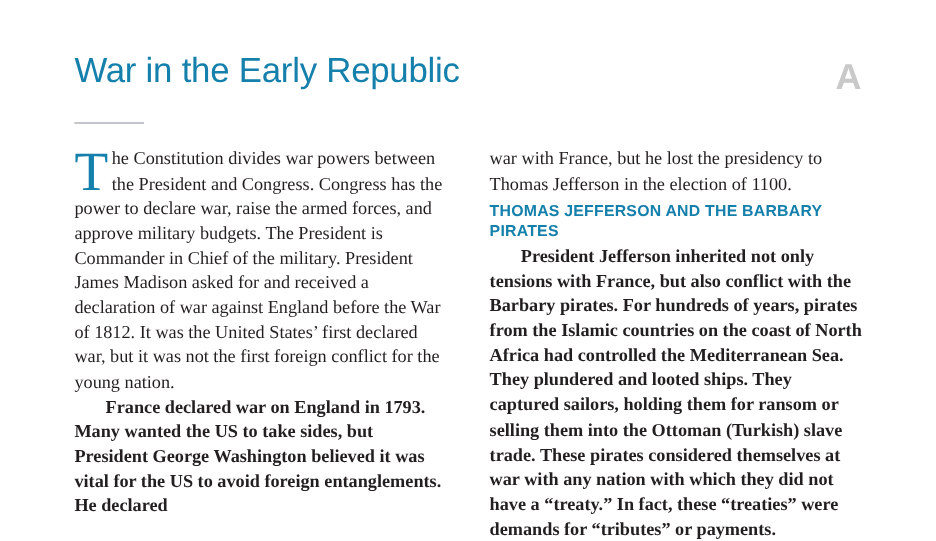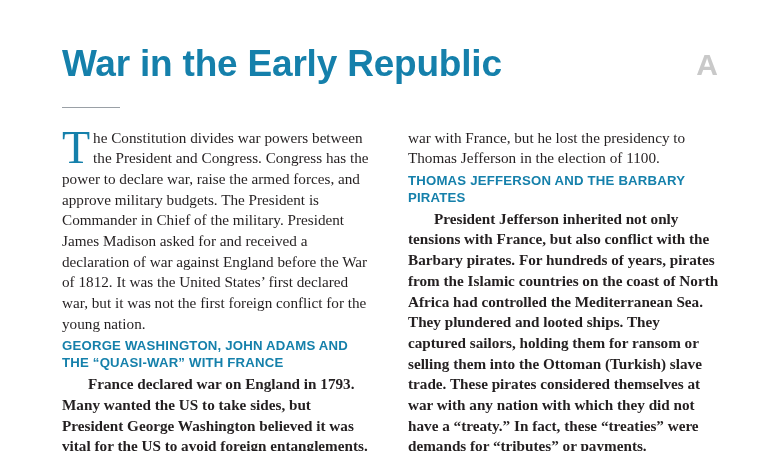--- a/index.html
+++ b/index.html
@@ -21,22 +21,22 @@
     padding: 42px 60px 0 62px;
   }
   .header-row {
     position: relative;
     display: flex;
     align-items: flex-start;
     justify-content: space-between;
   }
   .page-title {
     font-family: "Liberation Sans", sans-serif;
-    font-weight: bold;
-    font-size: 37px;
+    font-weight: normal;
+    font-size: 29px;
     color: #1580ab;
     letter-spacing: -0.2px;
     line-height: 1.1;
     margin: 0;
     padding-top: 2px;
   }
   .corner-letter {
     font-family: "Liberation Sans", sans-serif;
     font-weight: bold;
     font-size: 30px;
@@ -105,21 +105,20 @@
     <div class="corner-letter">A</div>
   </div>
 
   <div class="title-rule"></div>
 
   <div class="columns">
 
     <div class="col">
       <p class="dropcap-para"><span class="dropcap">T</span><span>he Constitution divides war powers between the President and Congress. Congress has the power to declare war, raise the armed forces, and approve military budgets. The President is Commander in Chief of the military. President James Madison asked for and received a declaration of war against England before the War of 1812. It was the United States’ first declared war, but it was not the first foreign conflict for the young nation.</span></p>
 
-      <h2 class="subhead">GEORGE WASHINGTON, JOHN ADAMS AND THE “QUASI-WAR” WITH FRANCE</h2>
 
       <p class="indent">France declared war on England in 1793. Many wanted the US to take sides, but President George Washington believed it was vital for the US to avoid foreign entanglements. He declared</p>
     </div>
 
     <div class="col">
       <p>war with France, but he lost the presidency to Thomas Jefferson in the election of 1100.</p>
 
       <h2 class="subhead">THOMAS JEFFERSON AND THE BARBARY PIRATES</h2>
 
       <p class="indent">President Jefferson inherited not only tensions with France, but also conflict with the Barbary pirates. For hundreds of years, pirates from the Islamic countries on the coast of North Africa had controlled the Mediterranean Sea. They plundered and looted ships. They captured sailors, holding them for ransom or selling them into the Ottoman (Turkish) slave trade. These pirates considered themselves at war with any nation with which they did not have a “treaty.” In fact, these “treaties” were demands for “tributes” or payments.</p>

